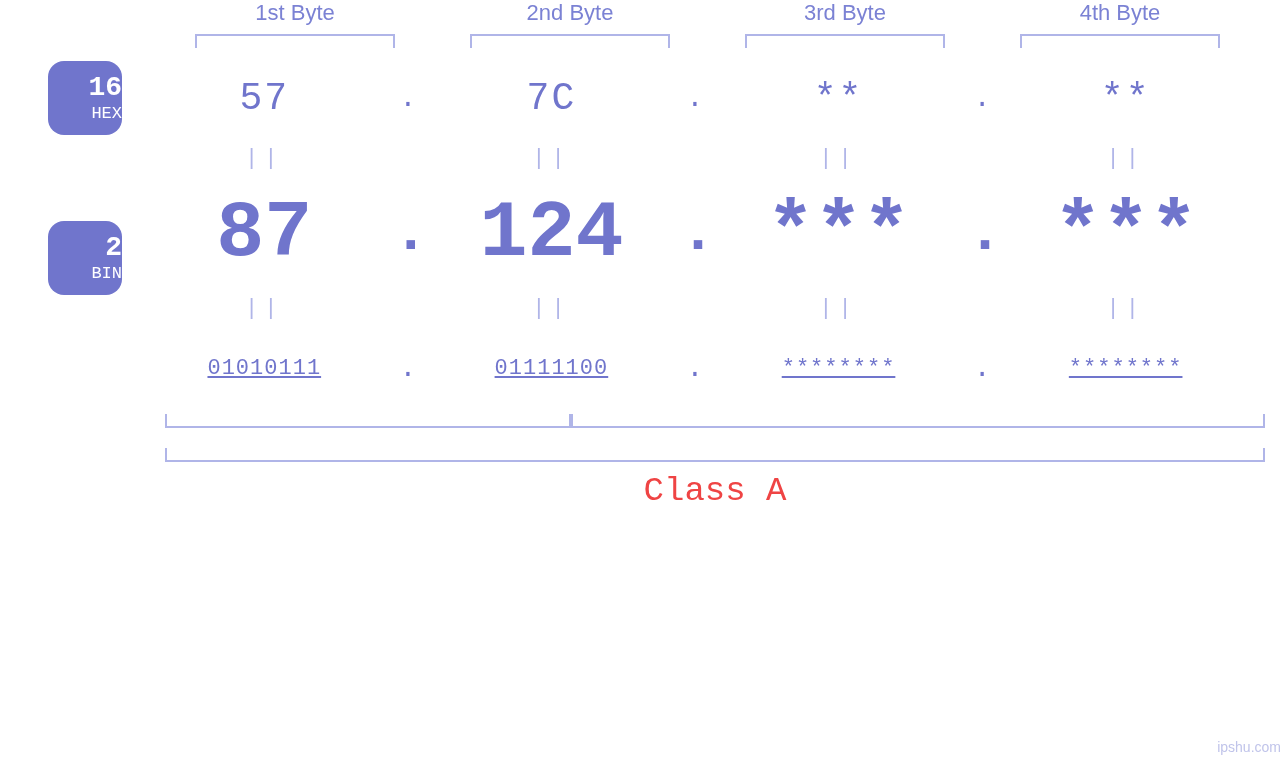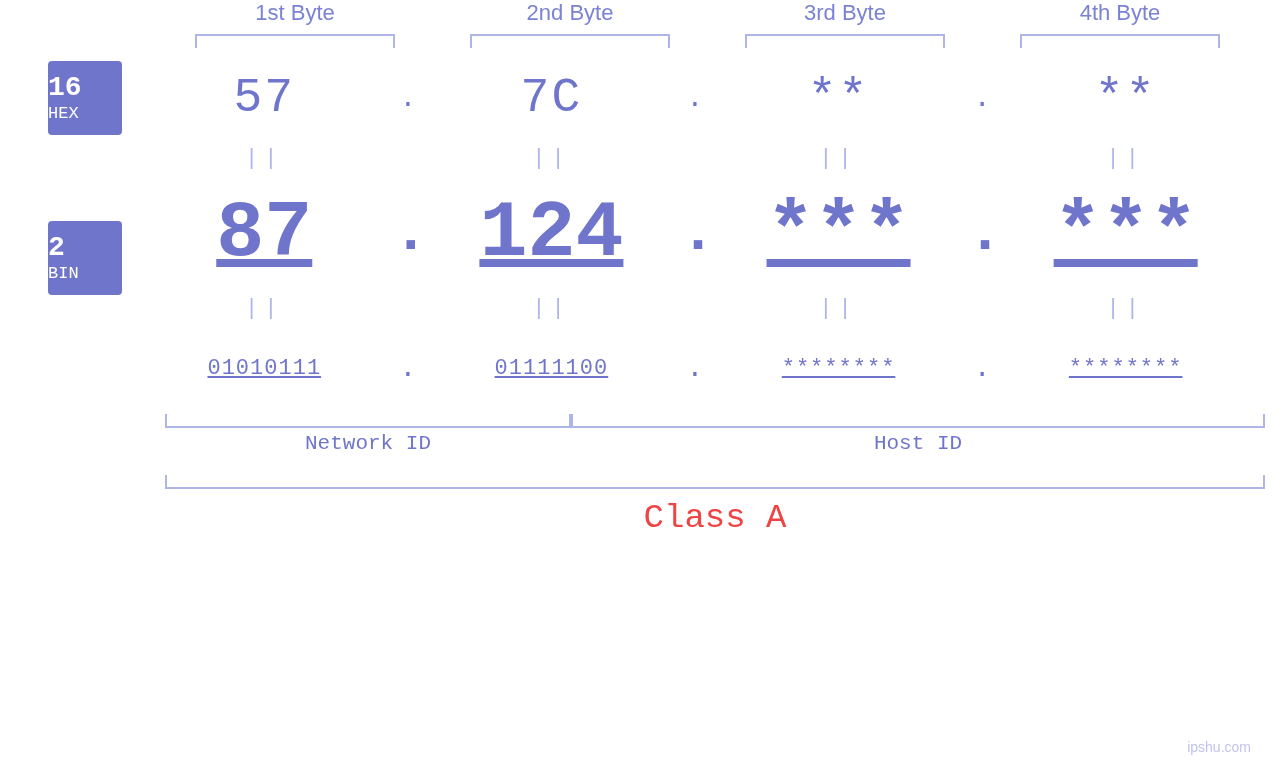--- a/index.html
+++ b/index.html
@@ -54,24 +54,24 @@
       height: 14px;
       border: 2px solid #b0b5e8;
       border-bottom: none;
     }
 
     .badge {
       width: 74px;
       height: 74px;
       background: #7075cc;
       color: white;
-      border-radius: 4px;
+      border-radius: 16px;
       display: flex;
       flex-direction: column;
-      align-items: flex-start;
+      align-items: flex-end;
       justify-content: center;
     }
 
     .badge-num {
       font-size: 28px;
       font-weight: bold;
       line-height: 1.1;
     }
 
     .badge-label {
@@ -114,29 +114,28 @@
       height: 40px;
     }
 
     .cell {
       width: 220px;
       text-align: center;
       color: #7075cc;
     }
 
     .cell-hex {
-      font-size: 48px;
+      font-size: 38px;
       letter-spacing: 2px;
     }
 
     .cell-dec {
       font-size: 80px;
       font-weight: 700;
       letter-spacing: 0px;
-      text-decoration: underline;
     }
 
     .cell-bin {
       font-size: 22px;
       letter-spacing: 1px;
       text-decoration: underline;
     }
 
     .dot-small {
       color: #7075cc;
@@ -165,21 +164,21 @@
       color: #b0b5e8;
       font-size: 22px;
       width: 220px;
       text-align: center;
       letter-spacing: 6px;
     }
 
     .watermark {
       position: absolute;
       bottom: 12px;
-      right: 34px;
+      right: 4px;
       color: #c0c4ea;
       font-size: 14px;
       font-family: Arial, sans-serif;
     }
 
     
     .badges-and-grid {
       display: flex;
       flex-direction: row;
       align-items: flex-start;
@@ -313,24 +312,20 @@
     </div>
   </div>
 
   <div style="width:1100px; margin-left:145px; margin-top:6px;">
 
     <div style="display:flex; align-items:flex-start;">
       <div style="width:406px; height:14px; border:2px solid #b0b5e8; border-top:none;"></div>
       <div style="width:694px; height:14px; border:2px solid #b0b5e8; border-top:none;"></div>
     </div>
 
-    <div style="display:flex;">
-      <div style="width:406px; text-align:center; color:#7075cc; font-size:21px; font-family:'Courier New',Courier,monospace; padding-top:4px;">Network ID</div>
-      <div style="width:694px; text-align:center; color:#7075cc; font-size:21px; font-family:'Courier New',Courier,monospace; padding-top:4px;">Host ID</div>
-    </div>
 
   </div>
 
   <div style="width:1100px; margin-left:145px; height:14px; border:2px solid #b0b5e8; border-top:none; margin-top:20px;"></div>
 
   <div style="width:1100px; margin-left:145px; text-align:center; color:#ef4444; font-size:34px; font-family:'Courier New',Courier,monospace; font-weight:500; margin-top:10px;">Class A</div>
 
   <div class="watermark">ipshu.com</div>
 
 </div>

